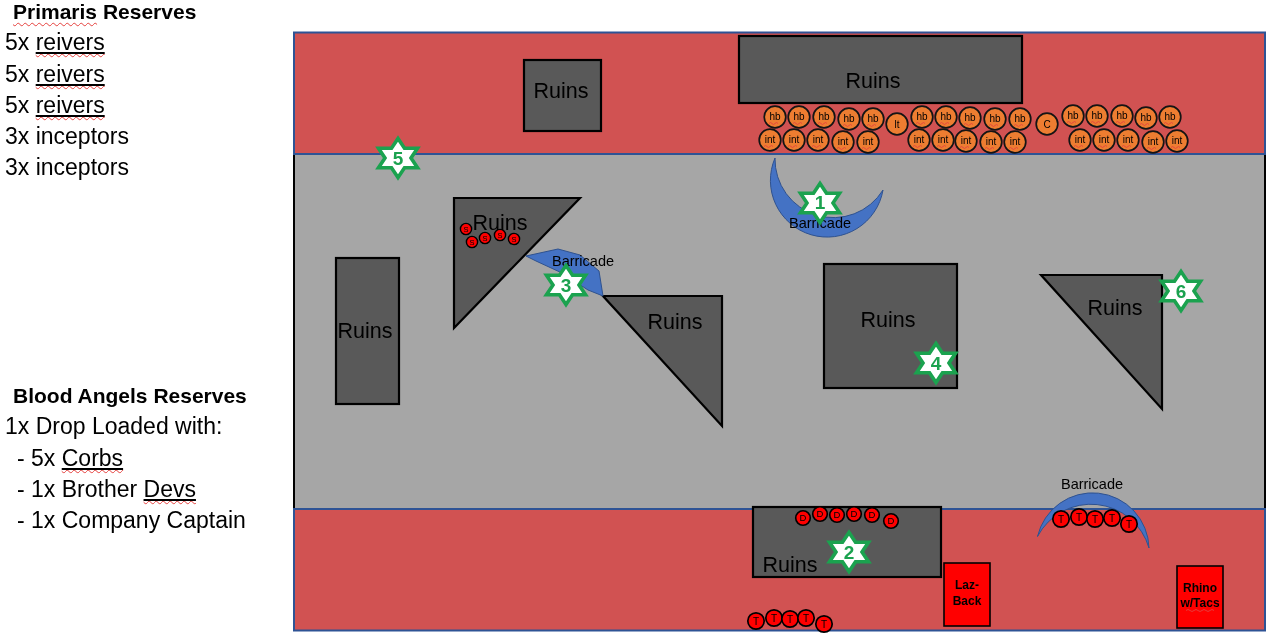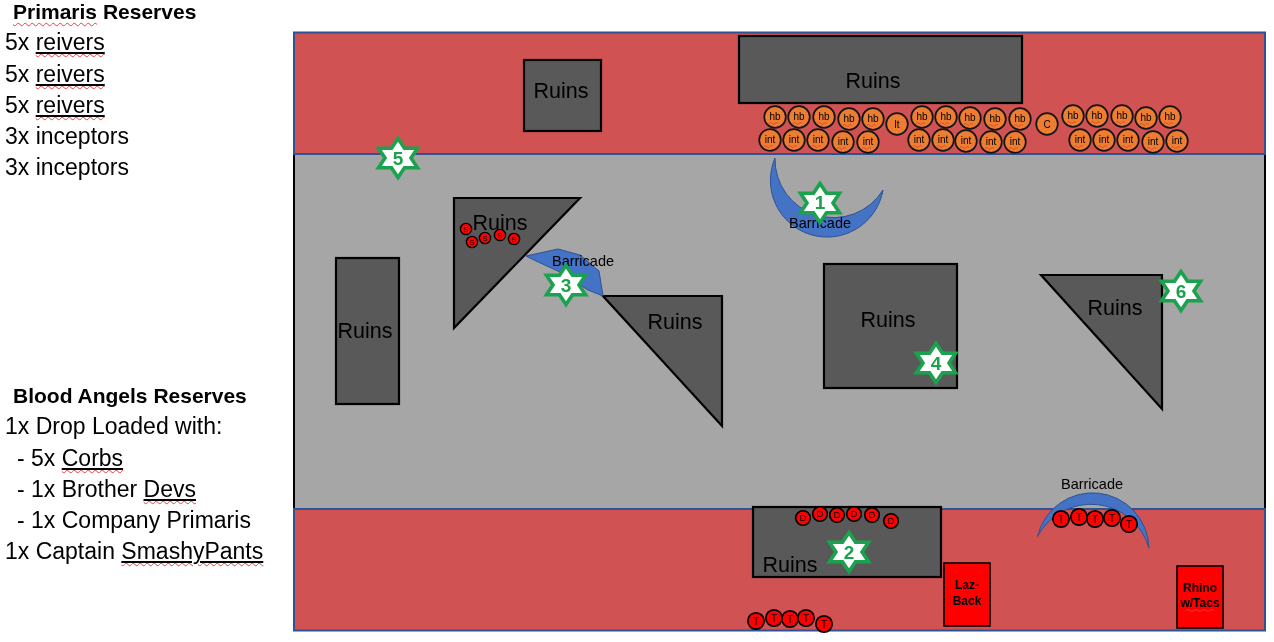--- a/index.html
+++ b/index.html
@@ -22,22 +22,21 @@
     <div>5x <span class="w"><span class="u">reivers</span></span></div>
     <div>3x inceptors</div>
     <div>3x inceptors</div>
   </div>
 
   <div class="list" style="left:5px;top:380px;">
     <div class="b">Blood Angels Reserves</div>
     <div>1x Drop Loaded with:</div>
     <div class="ind">- 5x <span class="w"><span class="u">Corbs</span></span></div>
     <div class="ind">- 1x Brother <span class="w"><span class="u">Devs</span></span></div>
-    <div class="ind">- 1x Company Primaris</div>
-    <div>1x Captain <span class="w"><span class="u">SmashyPants</span></span></div>
+    <div class="ind">- 1x Company Captain</div>
   </div>
 
   <svg width="1274" height="642" viewBox="0 0 1274 642" style="position:absolute;left:0;top:0;will-change:transform;">
     <defs>
 
       <g id="star">
         <path d="M0,-19.5 L6.5,-9.75 L19.51,-9.75 L13,0 L19.51,9.75 L6.5,9.75 L0,19.5 L-6.5,9.75 L-19.51,9.75 L-13,0 L-19.51,-9.75 L-6.5,-9.75 Z" fill="#fff" stroke="#1BA24F" stroke-width="3.6" stroke-linejoin="miter"></path>
       </g>
 
       <g id="thb">

